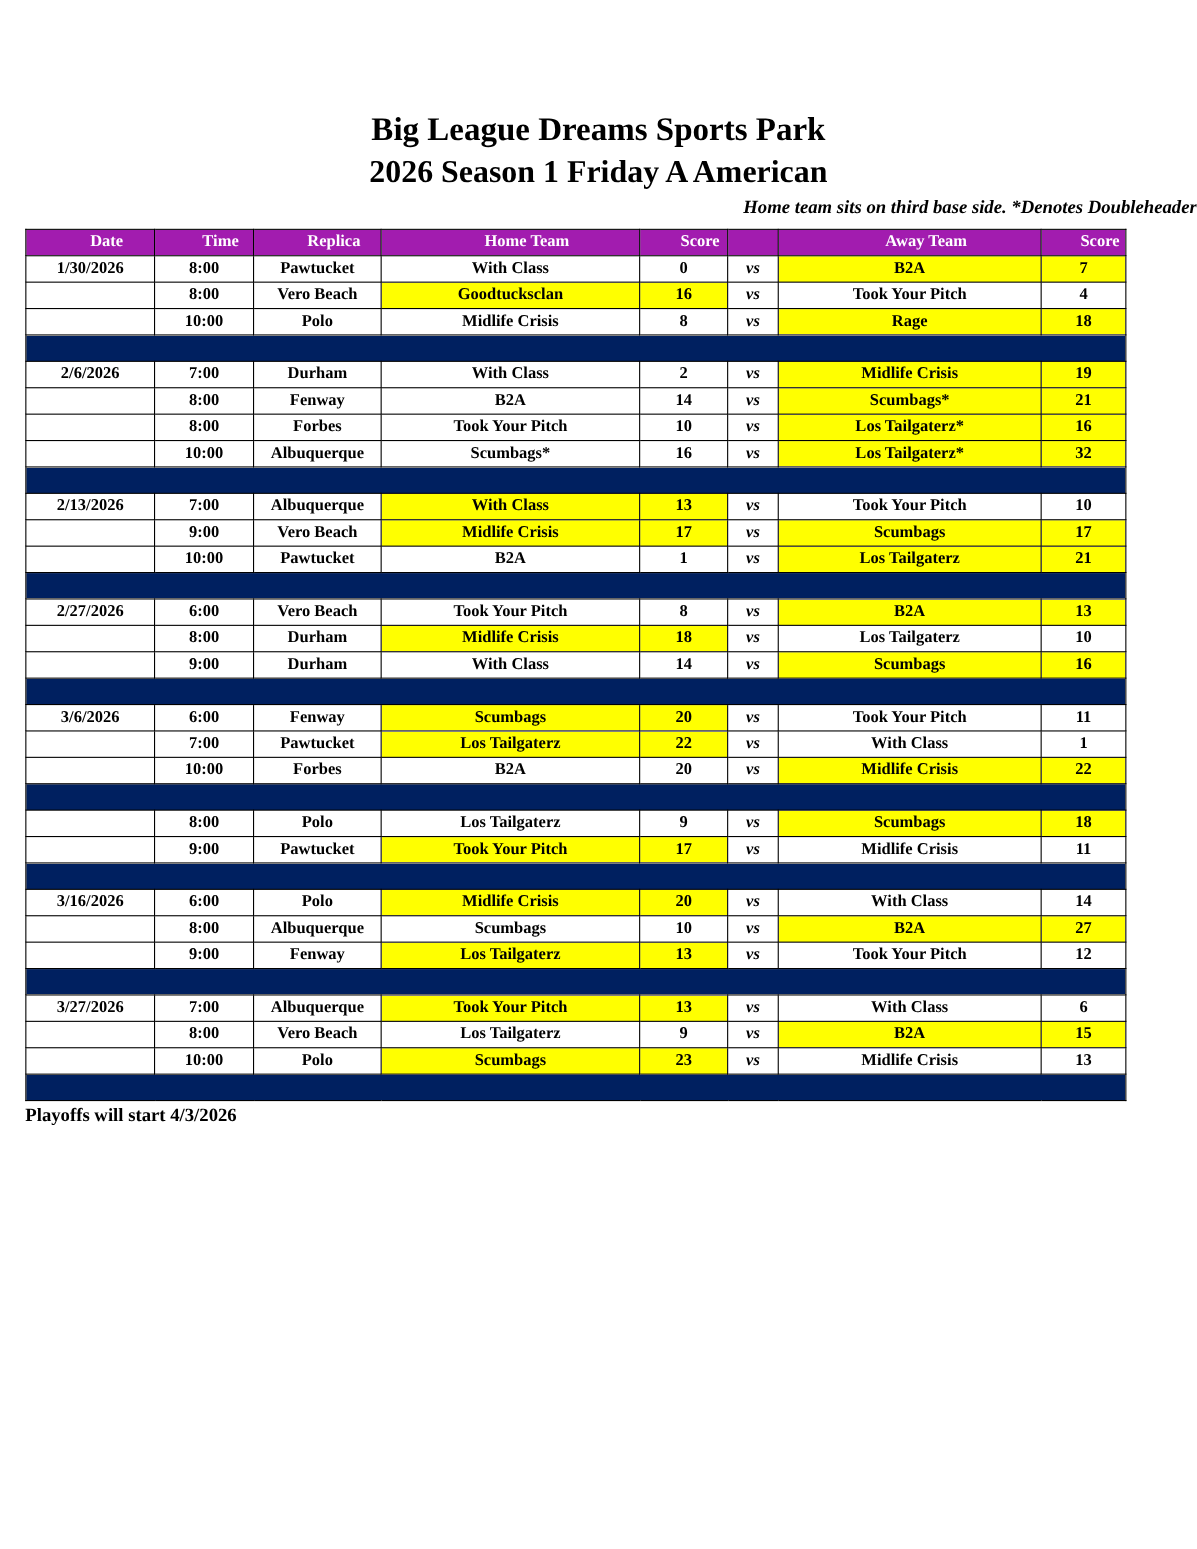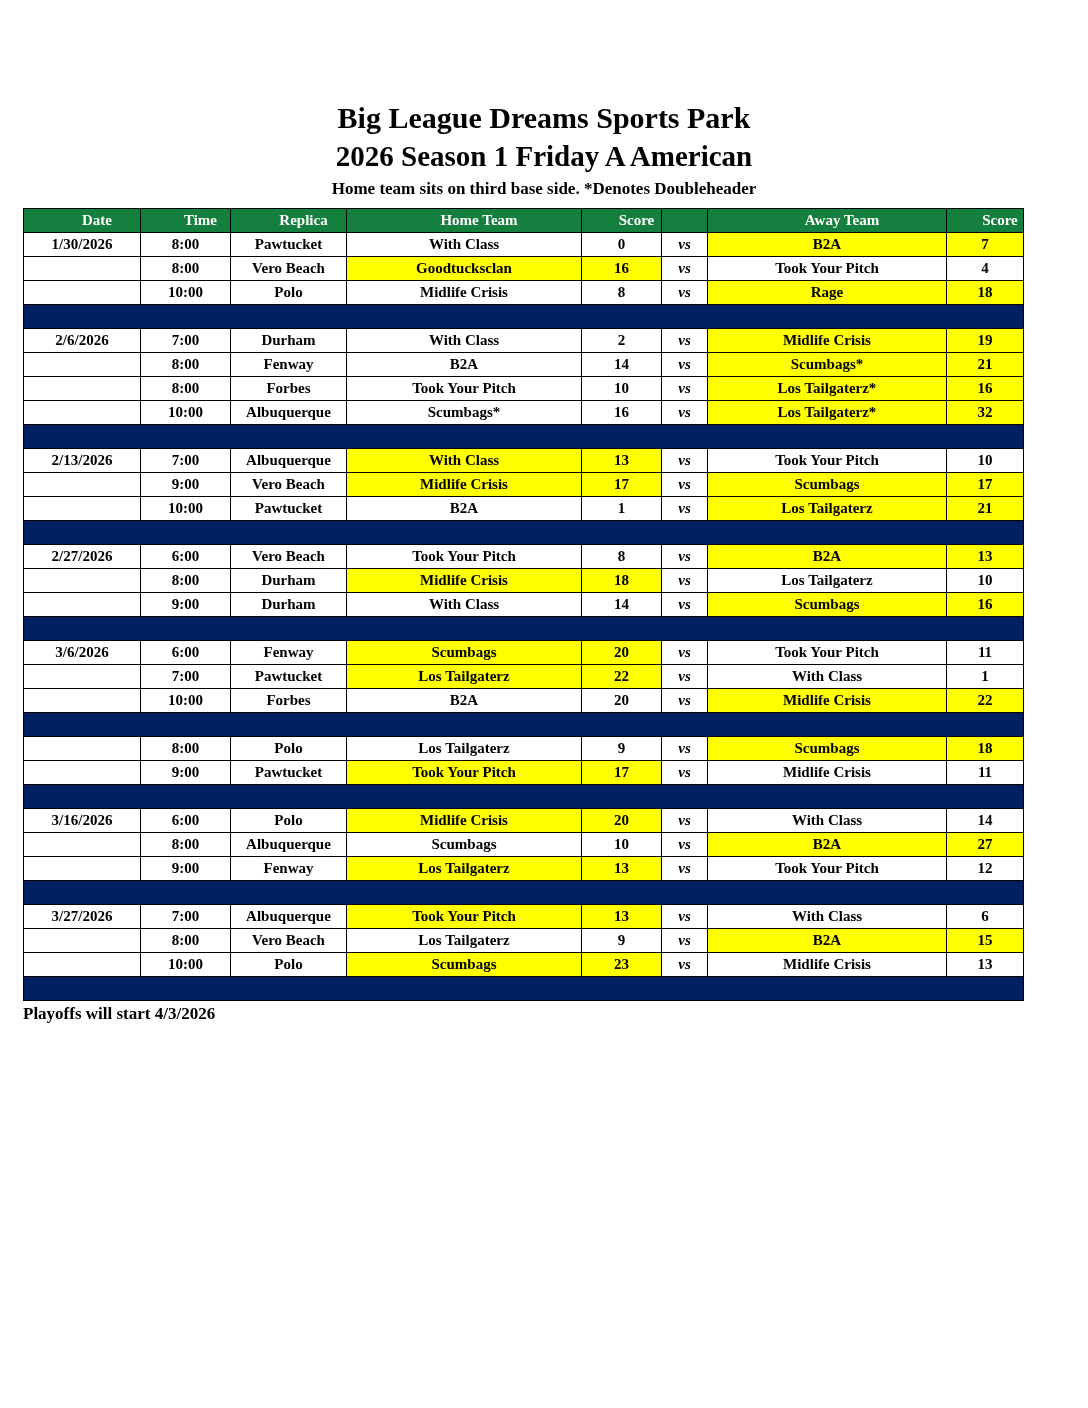--- a/index.html
+++ b/index.html
@@ -7,42 +7,42 @@
   body {
     width: 1088px;
     height: 1408px;
     font-family: "Liberation Serif", serif;
     color: #000000;
     position: relative;
   }
   .page-header { text-align: center; padding-top: 100px; }
   .title { font-size: 30px; font-weight: bold; line-height: 36px; }
   .subtitle { font-size: 29px; font-weight: bold; line-height: 28px; margin-top: 6px; }
-  .note { font-size: 17px; font-weight: bold; line-height: 20px; margin-top: 9px; }
+  .note { font-size: 17px; font-weight: bold; font-style: italic; line-height: 20px; margin-top: 9px; text-align: right; }
 
   table.schedule {
     border-collapse: collapse;
     table-layout: fixed;
     width: 1000px;
     margin: 9px 0 0 23px;
   }
   table.schedule th,
   table.schedule td {
     border: 1px solid #000000;
     height: 24px;
     text-align: center;
     vertical-align: middle;
     font-weight: bold;
     font-size: 15px;
     padding: 0 2px;
     overflow: hidden;
     white-space: nowrap;
   }
   table.schedule thead th {
-    background: #15803d;
+    background: #a21caf;
     color: #ffffff;
     padding-left: 32px;
   }
   td.vs { font-style: italic; font-size: 14px; background: #ffffff; }
   td.win { background: #FFFF00; }
   tr.separator-row td {
     background: #002060;
     height: 24px;
     padding: 0;
   }

